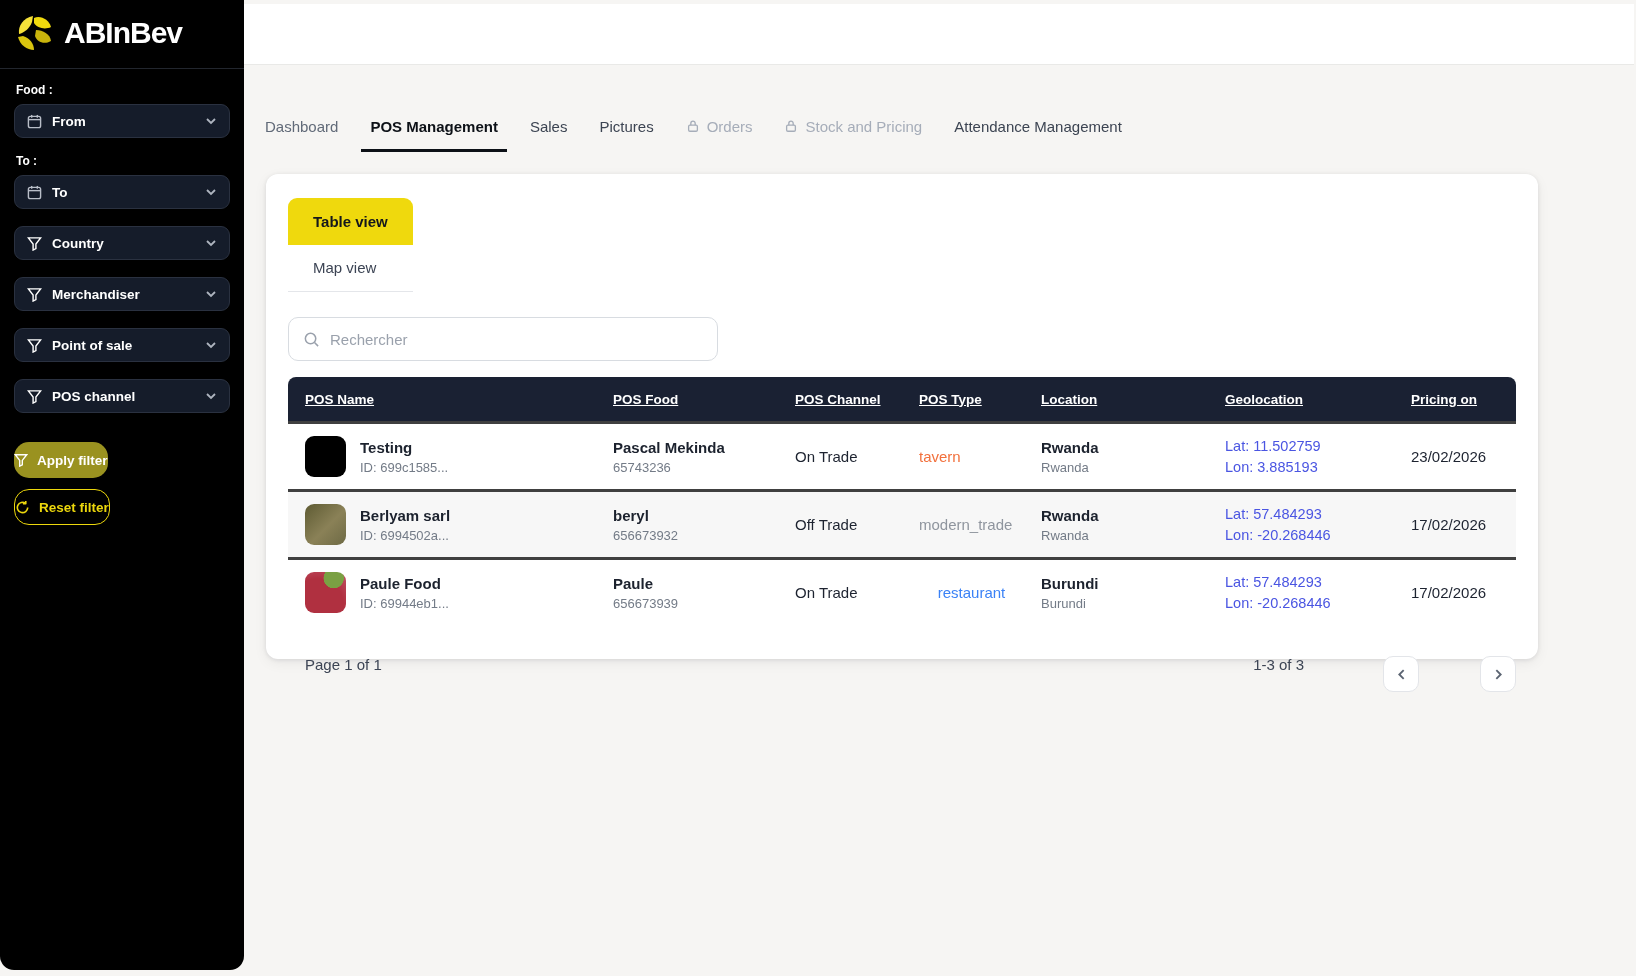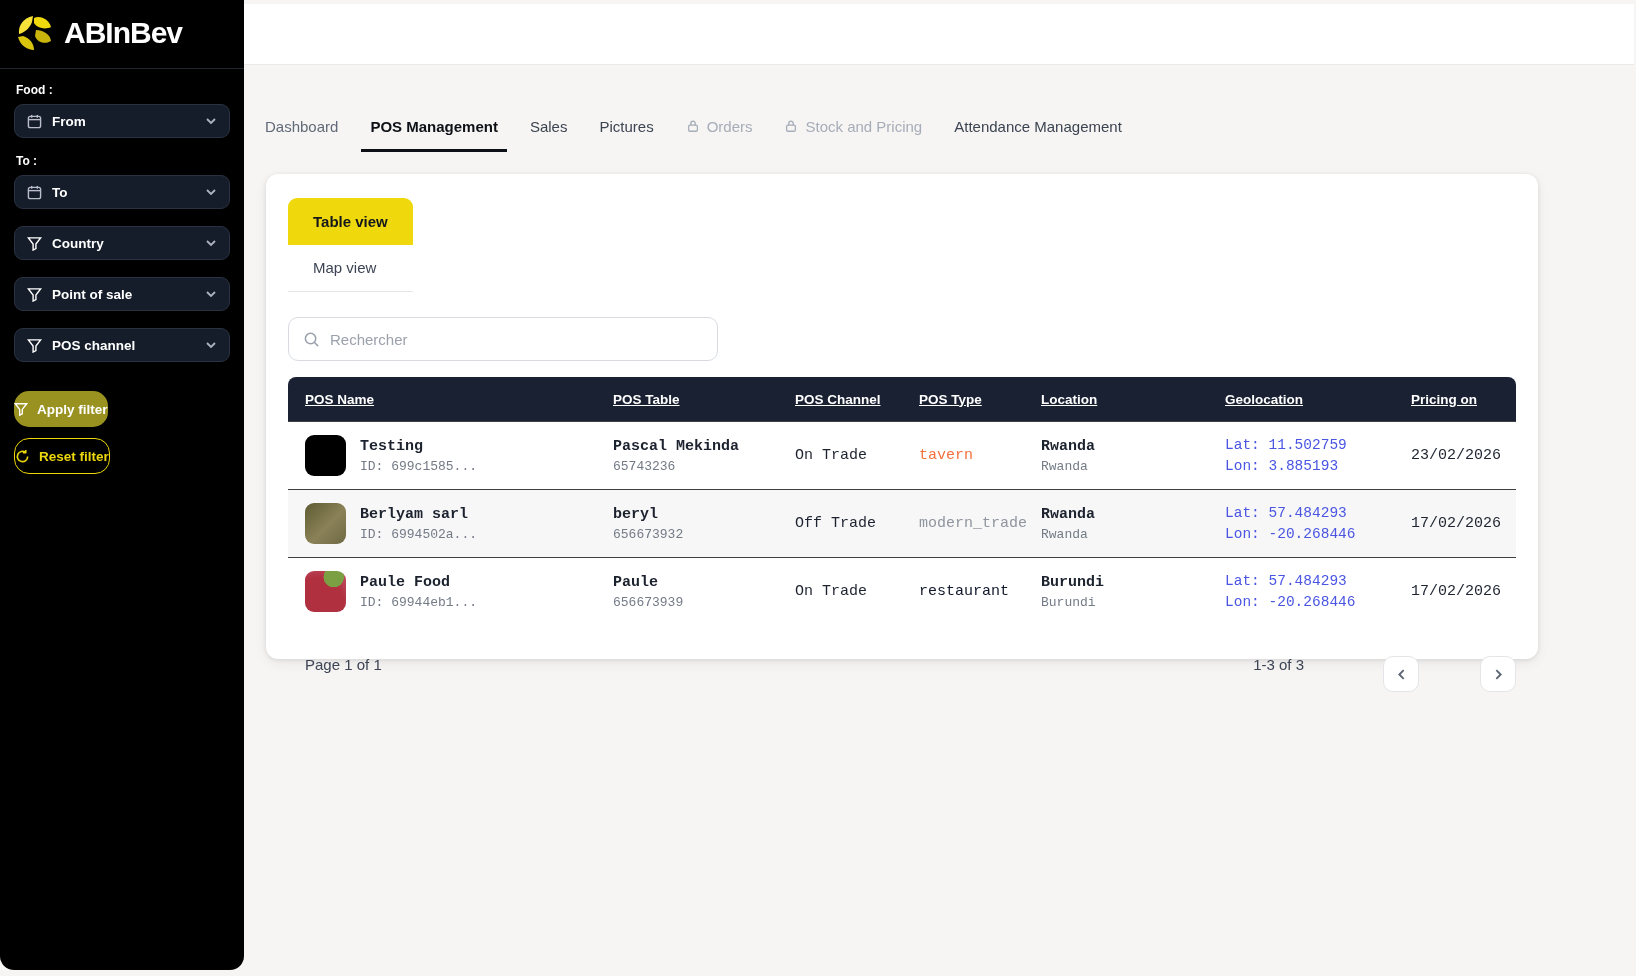--- a/index.html
+++ b/index.html
@@ -56,21 +56,21 @@
     margin-top:25px; width:430px; height:44px; border:1px solid #d8dce1; border-radius:10px;
     display:flex; align-items:center; gap:10px; padding:0 14px; background:#fff;
   }
   .searchbox input { border:none; outline:none; flex:1; font-size:15px; color:#2a2f38; font-family:"Liberation Sans", sans-serif; background:transparent; }
   .searchbox input::placeholder { color:#9aa1ac; }
 
   .tbl { margin-top:16px; width:1228px; }
   .tr { display:grid; grid-template-columns:308px 182px 124px 122px 184px 186px auto; align-items:center; }
   .thead { height:44px; border-radius:8px 8px 0 0; color:#fff; font-size:13.5px; font-weight:bold;text-decoration:underline; }
   .thead > div { padding-left:17px; }
-  .row { height:68px; font-size:15px; color:#1d2330; border-top:1px solid #404040;font-family:Liberation Mono, monospace; }
+  .row { height:68px; font-size:15px; color:#1d2330; border-top:3px solid #404040; }
   .row > div { padding-left:17px; }
   .row.alt { background:#f7f7f7; }
   .namecell { display:flex; align-items:center; gap:14px; }
   .thumb { width:41px; height:41px; border-radius:9px; flex:0 0 41px; }
   .thumb-0 { background:#000; }
   .thumb-1 { background:linear-gradient(135deg,#5e5b33 0%,#8a8157 55%,#6e6a45 100%); }
   .thumb-2 { background:radial-gradient(circle at 70% 15%,#7aa043 0 22%,transparent 23%),radial-gradient(circle at 30% 80%,#b03040 0 60%,#c4556a 100%); background-color:#b74456; }
   .nm { font-weight:bold; color:#1c222e; font-size:15px; }
   .sub { color:#737b87; font-size:13px; margin-top:4px; }
   .geoline { font-size:14.5px; line-height:21px; cursor:pointer; }
@@ -145,20 +145,33 @@
         </svg>
     </span>
     <span class="lbl">Country</span>
     <span class="icon">
       <svg width="12" height="12" viewBox="0 0 12 12" fill="none" stroke="#aeb4bf" stroke-width="1.8">
           <path d="M2 4 L6 8 L10 4"></path>
         </svg>
     </span>
   </div>
 
+  <div class="drop filter">
+    <span class="icon">
+      <svg width="15" height="15" viewBox="0 0 16 16" fill="none" stroke="#fff" stroke-width="1.5">
+          <path d="M1.5 2 h13 L9.5 8.5 v5 l-3 1.5 v-6.5 Z"></path>
+        </svg>
+    </span>
+    <span class="lbl">Merchandiser</span>
+    <span class="icon">
+      <svg width="12" height="12" viewBox="0 0 12 12" fill="none" stroke="#aeb4bf" stroke-width="1.8">
+          <path d="M2 4 L6 8 L10 4"></path>
+        </svg>
+    </span>
+  </div>
 
   <div class="drop filter">
     <span class="icon">
       <svg width="15" height="15" viewBox="0 0 16 16" fill="none" stroke="#fff" stroke-width="1.5">
           <path d="M1.5 2 h13 L9.5 8.5 v5 l-3 1.5 v-6.5 Z"></path>
         </svg>
     </span>
     <span class="lbl">Point of sale</span>
     <span class="icon">
       <svg width="12" height="12" viewBox="0 0 12 12" fill="none" stroke="#aeb4bf" stroke-width="1.8">
@@ -256,21 +269,21 @@
             <circle cx="8" cy="8" r="5.5"></circle>
             <line x1="12.2" y1="12.2" x2="16" y2="16"></line>
           </svg>
       </span>
       <input type="text" placeholder="Rechercher" style="">
     </div>
 
     <div class="tbl">
       <div class="tr thead" style="background:#1a2133;">
         <div>POS Name</div>
-        <div>POS Table</div>
+        <div>POS Food</div>
         <div>POS Channel</div>
         <div>POS Type</div>
         <div>Location</div>
         <div>Geolocation</div>
         <div>Pricing on</div>
       </div>
 
       <div class="tr row">
         <div class="namecell">
           <div class="thumb thumb-0"></div>
@@ -327,21 +340,21 @@
           <div>
             <div class="nm">Paule Food</div>
             <div class="sub">ID: 69944eb1...</div>
           </div>
         </div>
         <div>
           <div class="nm">Paule</div>
           <div class="sub">656673939</div>
         </div>
         <div>On Trade</div>
-        <div style="color: #0f172a;">restaurant</div>
+        <div style="color: #3b82f6; text-align: center;">restaurant</div>
         <div>
           <div class="nm">Burundi</div>
           <div class="sub">Burundi</div>
         </div>
         <div>
           <div class="geoline" style="color:#4a55e2;">Lat: 57.484293</div>
           <div class="geoline" style="color:#4a55e2;">Lon: -20.268446</div>
         </div>
         <div>17/02/2026</div>
       </div>

